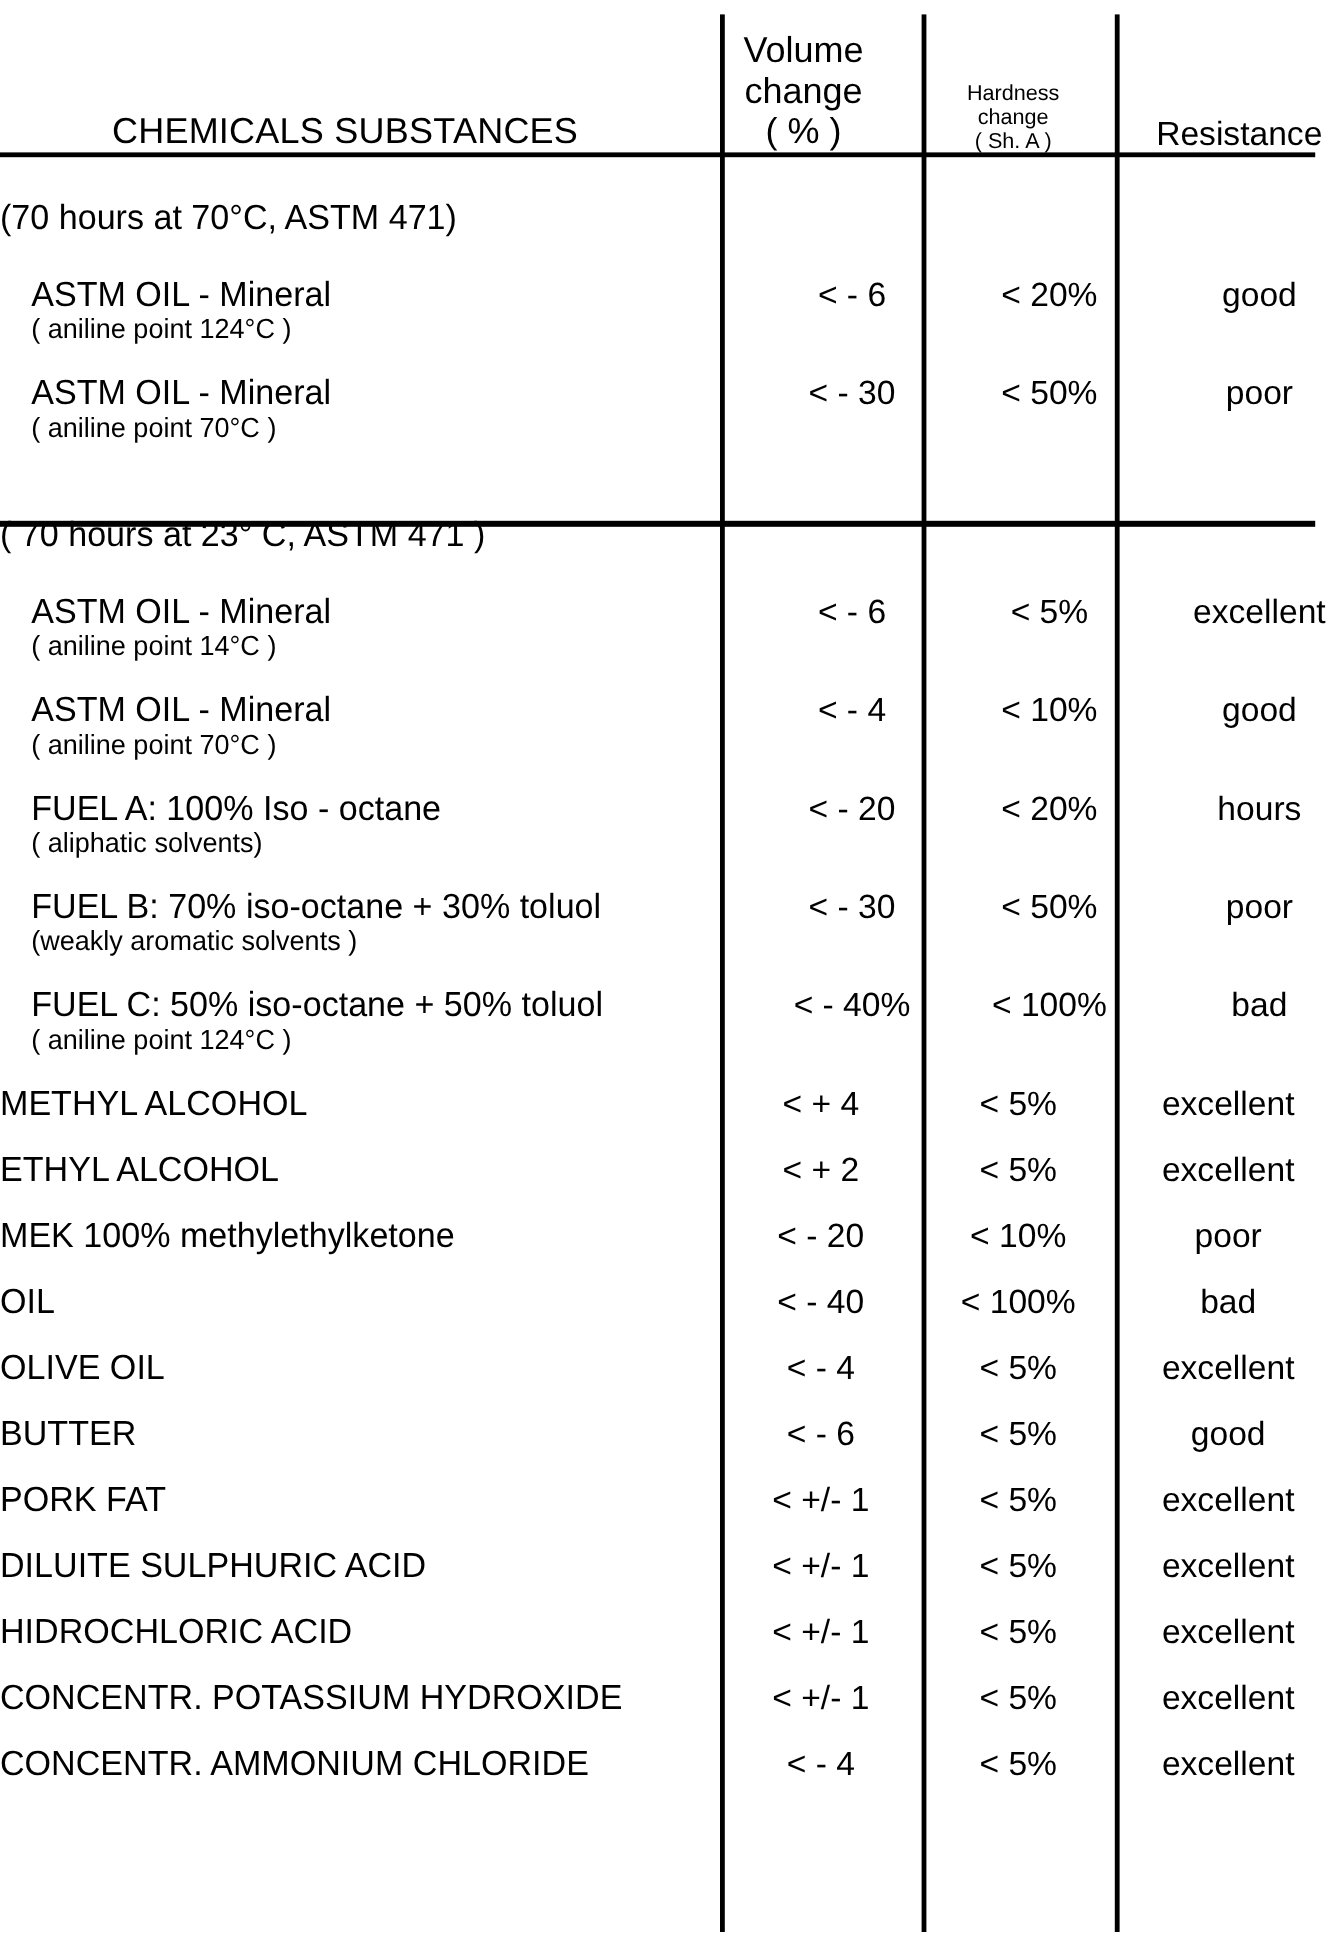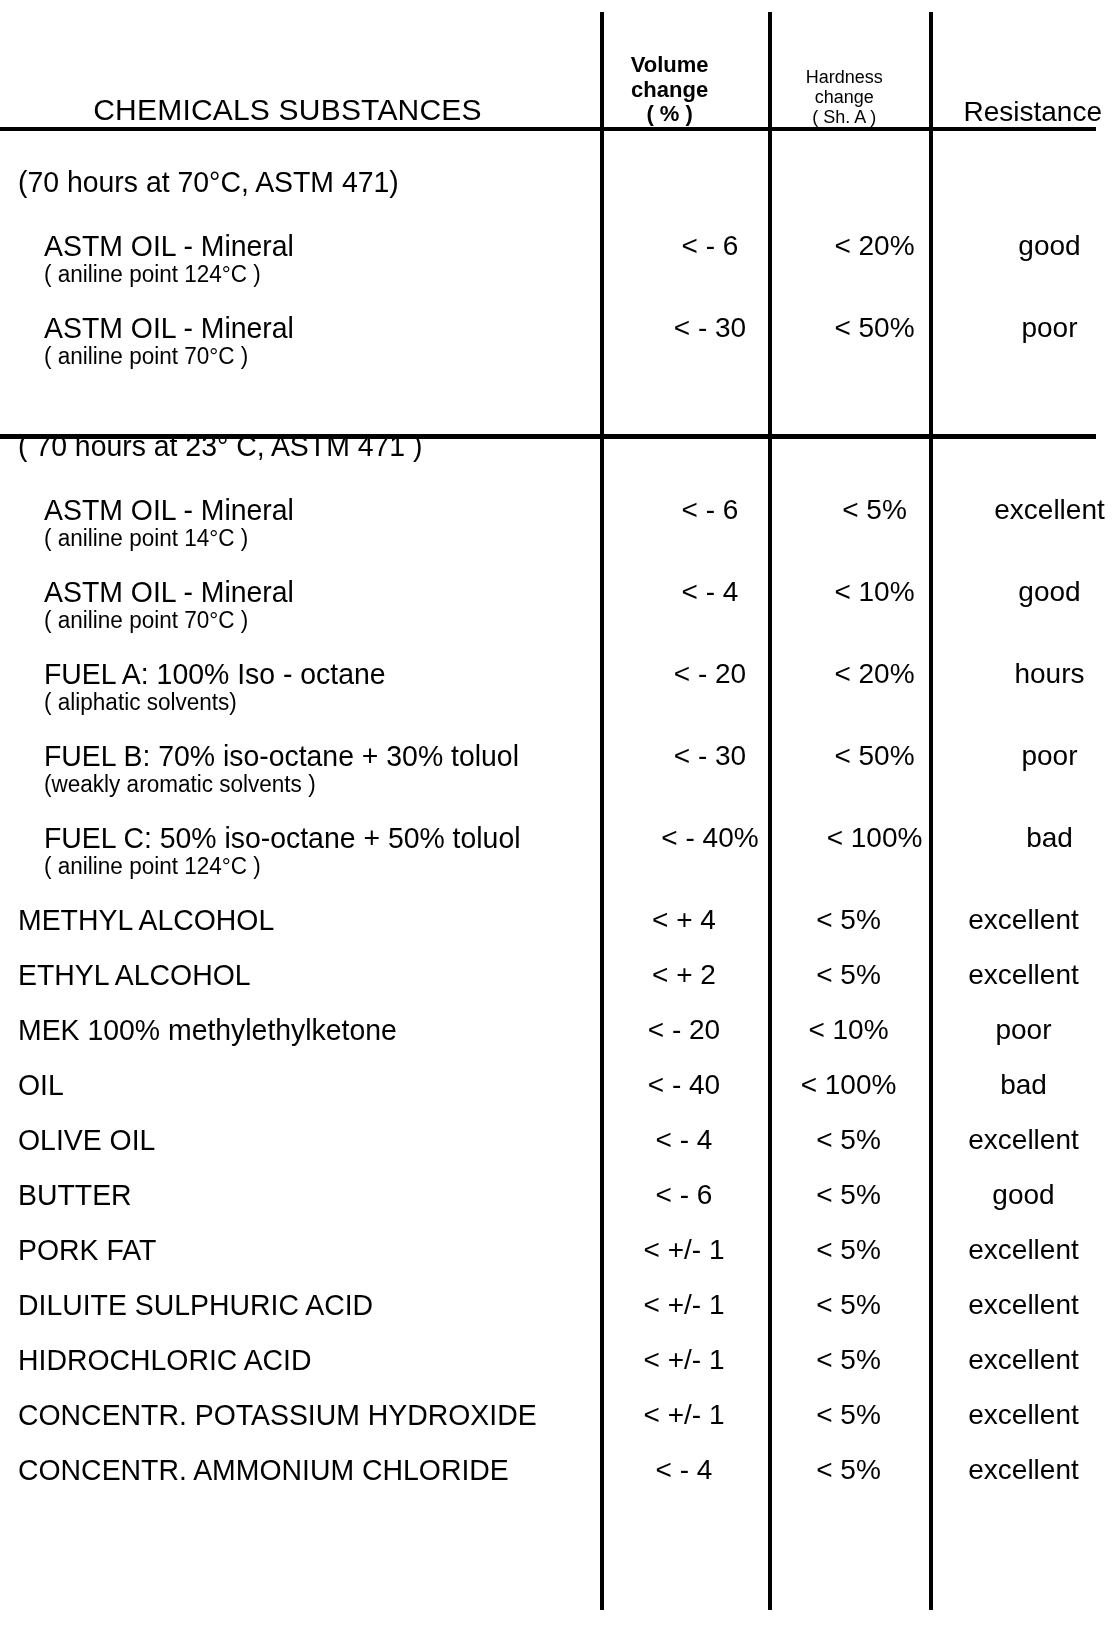--- a/index.html
+++ b/index.html
@@ -59,21 +59,21 @@
   }
   .th {
     display: flex;
     flex-direction: column;
     align-items: center;
     justify-content: center;
     text-align: center;
     line-height: 1.12;
   }
   .th-sub { width: 600px; font-size: 30px; letter-spacing: 0.2px; }
-  .th-vol { width: 160px; font-size: 22px; font-weight: bold; }
+  .th-vol { width: 160px; font-size: 30px; }
   .th-hard { width: 161px; font-size: 18px; }
   .th-res { width: 189px; font-size: 28px; }
   .th-line { display: block; white-space: nowrap; }
 
   
   .tbody {
     position: absolute;
     top: 131px;
     left: 0;
     width: 1118px;
@@ -86,21 +86,20 @@
     width: 1118px;
     display: flex;
     align-items: flex-start;
   }
   .row.one-line { height: 55px; }
   .row.two-line { height: 82px; margin-left: 26px; }
   .row.caption { height: 64px; }
 
   .cell-name {
     width: 600px;
-    padding-left: 18px;
     display: flex;
     flex-direction: column;
     justify-content: flex-start;
   }
   .name-main {
     font-size: 29px;
     line-height: 1.05;
     white-space: nowrap;
   }
   .name-sub {

